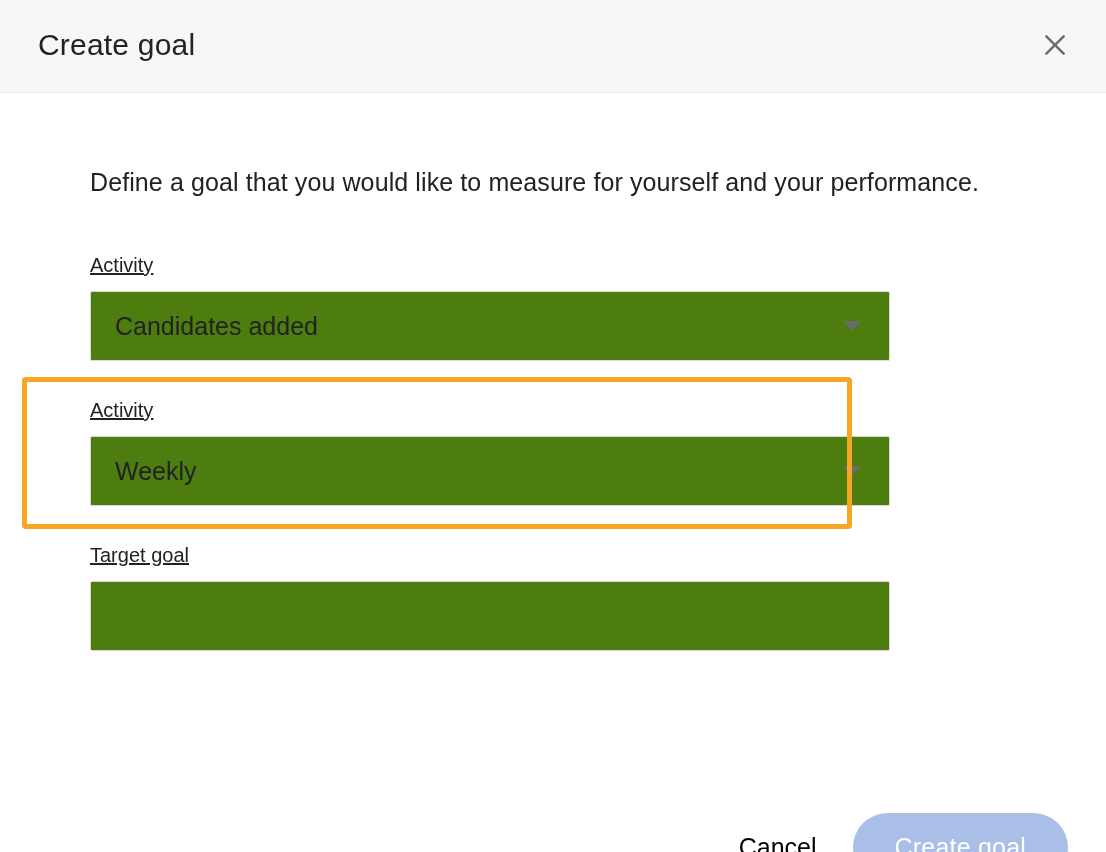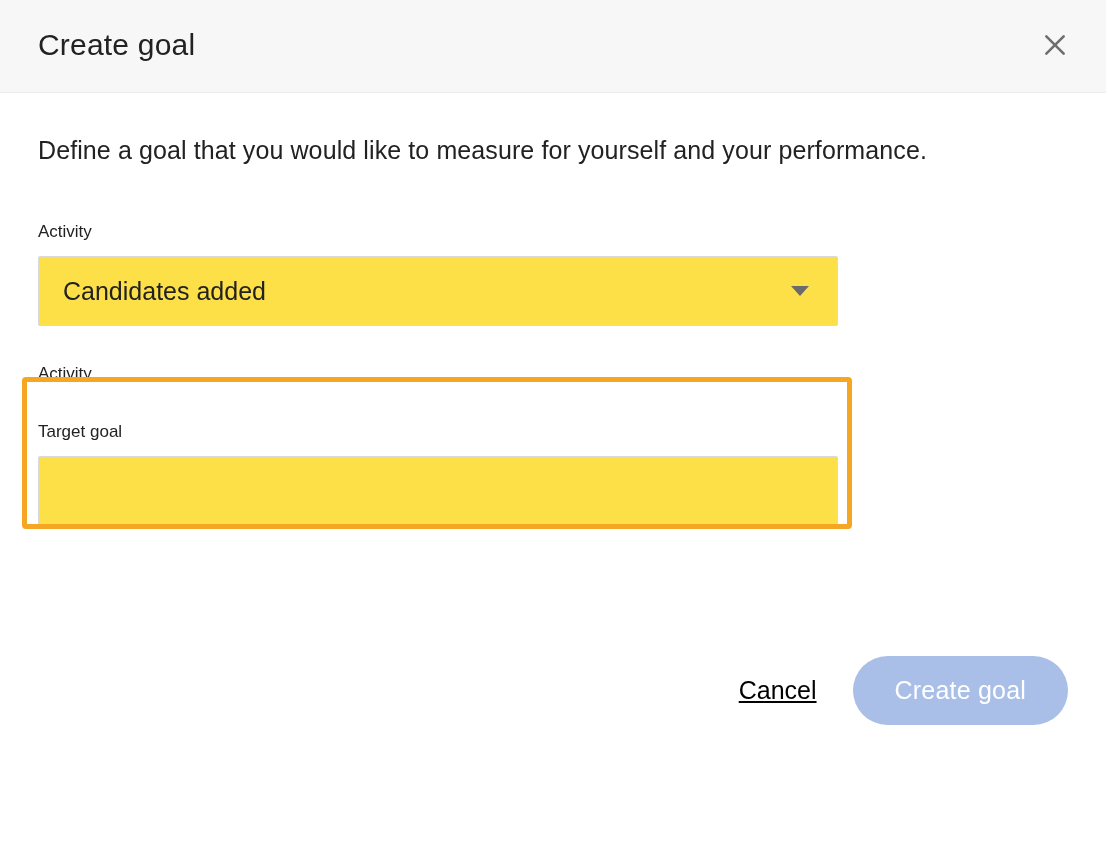--- a/index.html
+++ b/index.html
@@ -1,32 +1,32 @@
 <!DOCTYPE html>
 <html><head>
 <meta charset="utf-8">
 <style>
   * { box-sizing: border-box; margin: 0; padding: 0; }
   html, body { width: 1106px; height: 852px; font-family: -apple-system, BlinkMacSystemFont, "Segoe UI", Helvetica, Arial, sans-serif; color: #1a1a1a; background: #fff; }
-  .modal { width: 100%; height: 100%; display: flex; flex-direction: column; }
+  .modal { width: 100%; height: 100%; display: flex; flex-direction: column; gap: 32px; }
   .modal-header { background: #f7f7f7; border-bottom: 1px solid #ececec; padding: 28px 38px 30px 38px; display: flex; align-items: center; justify-content: space-between; }
   .modal-title { font-size: 30px; font-weight: 400; color: #222; letter-spacing: 0.2px; }
   .close-icon { cursor: pointer; color: #6e6e6e; }
   .close-icon svg { width: 26px; height: 26px; display: block; }
-  .modal-body { padding: 40px 38px 0 38px; }
+  .modal-body { padding: 40px 38px 0 56px; margin-left: 34px; }
   .description { font-size: 25px; color: #222; line-height: 1.4; letter-spacing: 0.1px; }
   .form { margin-top: 54px; }
   .form-group { margin-bottom: 38px; position: relative; }
-  .form-label { font-size: 17px; color: #222; display: block; margin-bottom: 14px; }
+  .form-label { font-size: 20px; color: #222; display: block; margin-bottom: 14px; text-decoration: underline; }
   .select-box, .text-input {
     width: 800px;
     height: 70px;
     border: 1px solid #d9d9d9;
     border-radius: 2px;
-    background: #fde047;
+    background: #4d7c0f;
     display: flex;
     align-items: center;
     padding: 0 24px;
     font-size: 25px;
     color: #222;
     position: relative;
     cursor: pointer;
   }
   .text-input { cursor: text; }
   .select-caret { position: absolute; right: 28px; top: 50%; transform: translateY(-50%); color: #6b6b6b; }
@@ -80,20 +80,28 @@
           <span class="select-caret">
             <svg viewBox="0 0 18 12">
                 <polygon points="0,1 18,1 9,11" fill="currentColor"></polygon>
               </svg>
           </span>
         </div>
       </div>
 
       <div class="form-group">
         <label class="form-label">Activity</label>
+        <div class="select-box">
+          <span>Weekly</span>
+          <span class="select-caret">
+            <svg viewBox="0 0 18 12">
+                <polygon points="0,1 18,1 9,11" fill="currentColor"></polygon>
+              </svg>
+          </span>
+        </div>
       </div>
 
       <div class="form-group">
         <label class="form-label">Target goal</label>
         <div class="text-input">
           <span></span>
         </div>
       </div>
 
     </div>

